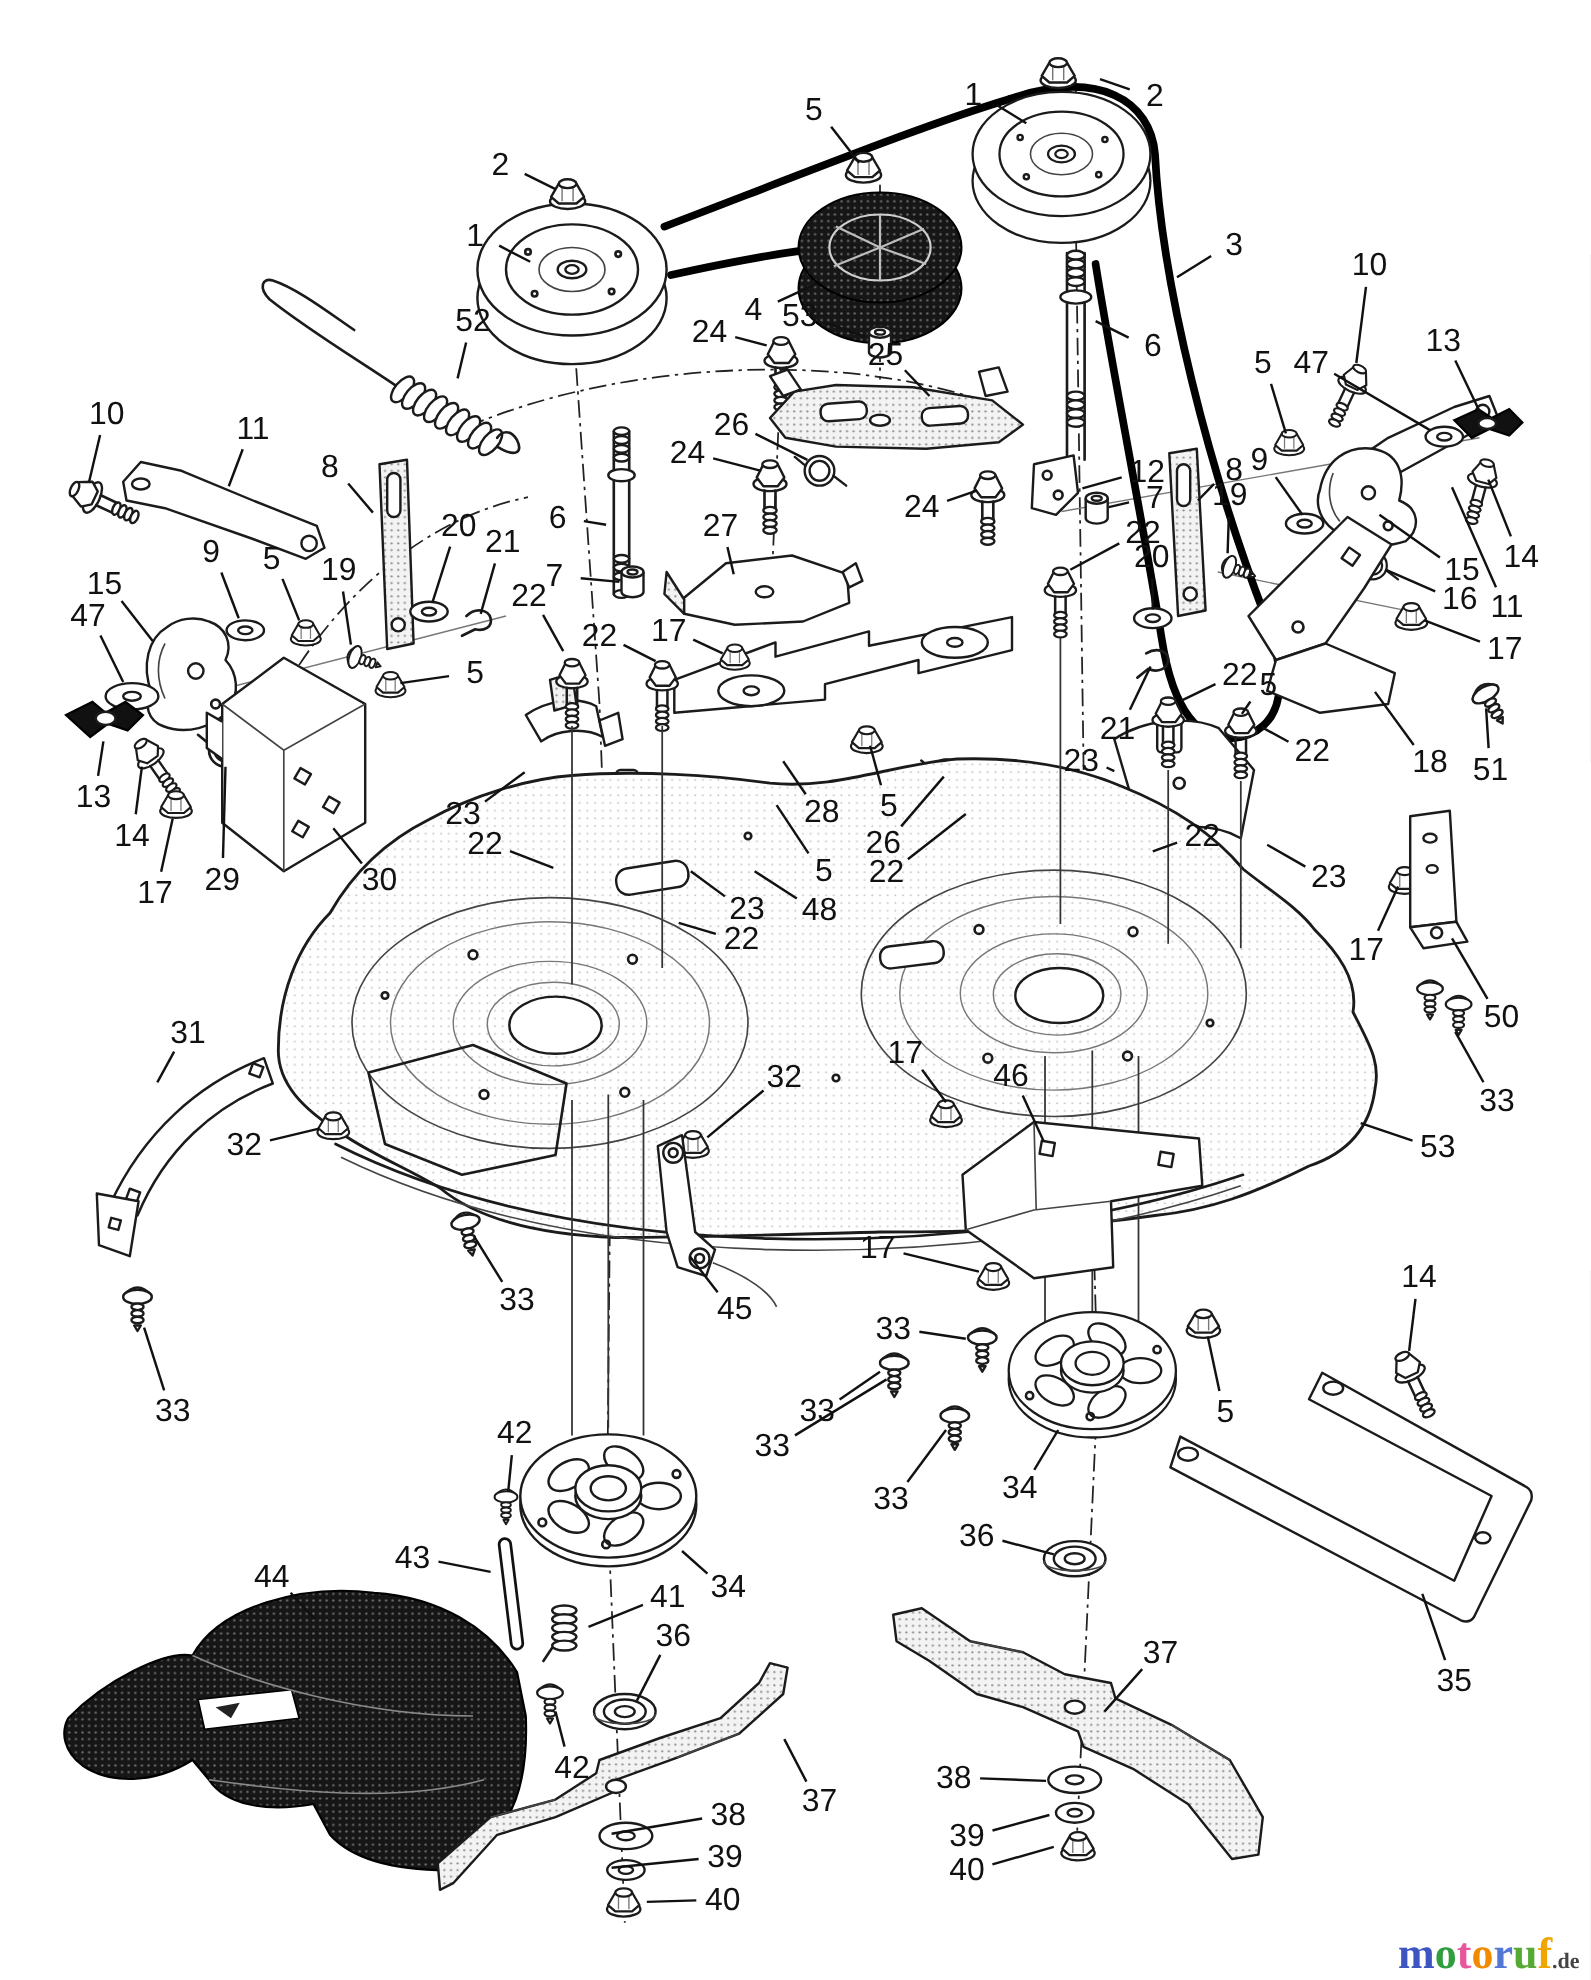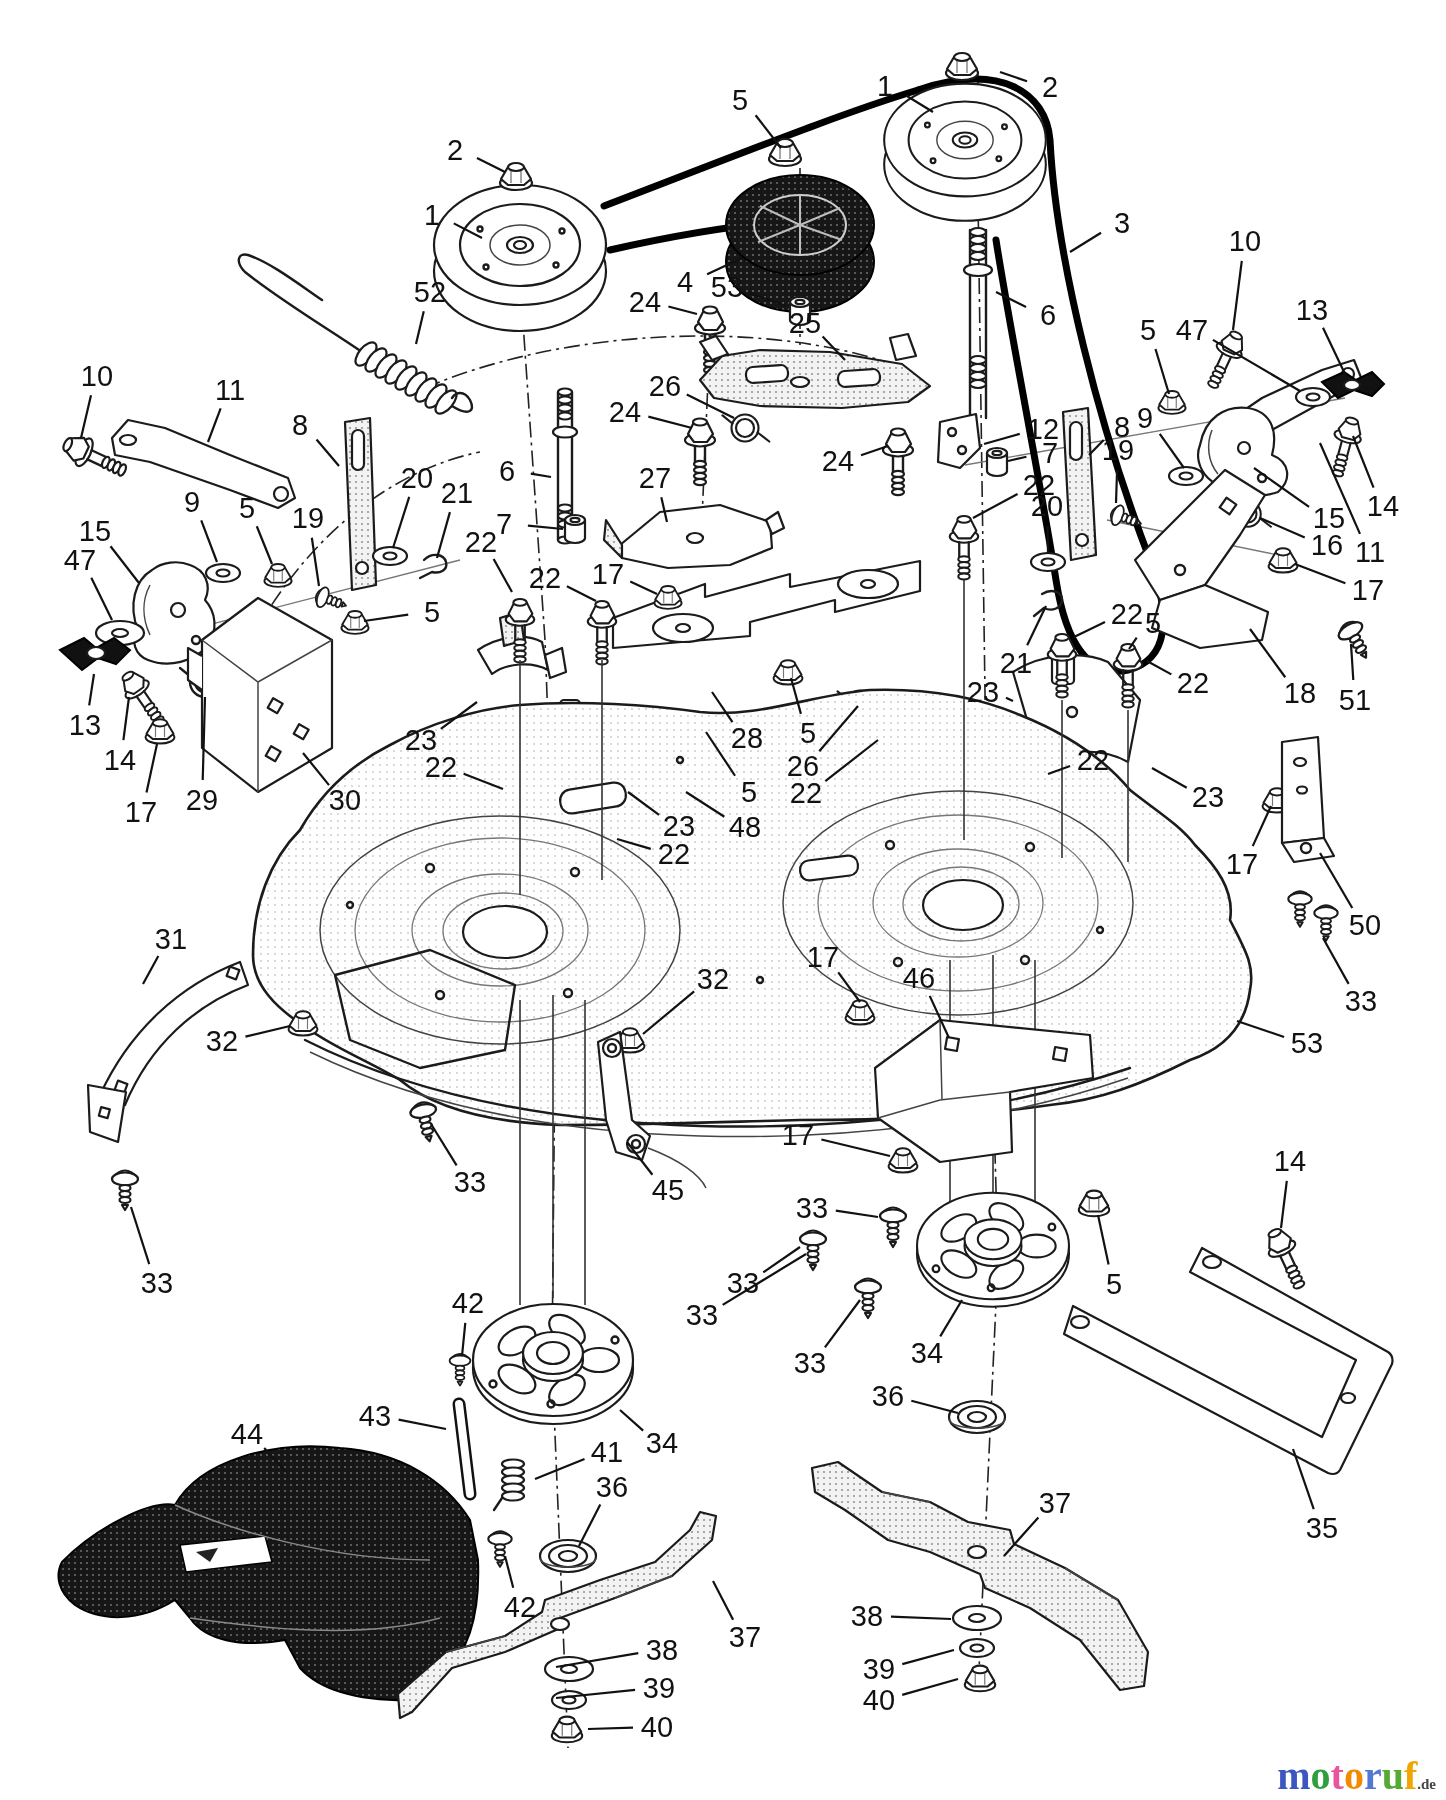--- a/index.html
+++ b/index.html
@@ -14,21 +14,21 @@
   .fd{fill:url(#pdark);stroke:#000;stroke-width:2;stroke-linejoin:round;}
   .thin{fill:none;stroke:#777;stroke-width:1.3;}
   .thin2{fill:none;stroke:#444;stroke-width:1.5;}
   .dd{fill:none;stroke:#222;stroke-width:1.6;stroke-dasharray:16 5 3 5;}
   .callout{font:29px "Liberation Sans",sans-serif;fill:#111;}
   .leader{stroke:#111;stroke-width:2.2;}
   
   .brand{position:absolute;right:10px;bottom:4px;text-decoration:none;
          font-family:"Liberation Serif",serif;font-weight:bold;font-size:40px;line-height:1;}
   .brand .ltr{display:inline;}
-  .brand-suffix{font-size:15px;color:#444;font-weight:bold;}
+  .brand-suffix{font-size:20px;color:#444;font-weight:bold;}
 </style>
 </head>
 <body>
 
 <div class="canvas">
 <svg viewBox="0 0 1446 1800" width="1446" height="1800">
   <defs>
     <pattern id="plight" width="7" height="7" patternUnits="userSpaceOnUse">
       <rect width="7" height="7" fill="#ffffff"></rect>
           <circle cx="2" cy="2" r="0.9" fill="#c7c7c7"></circle>

